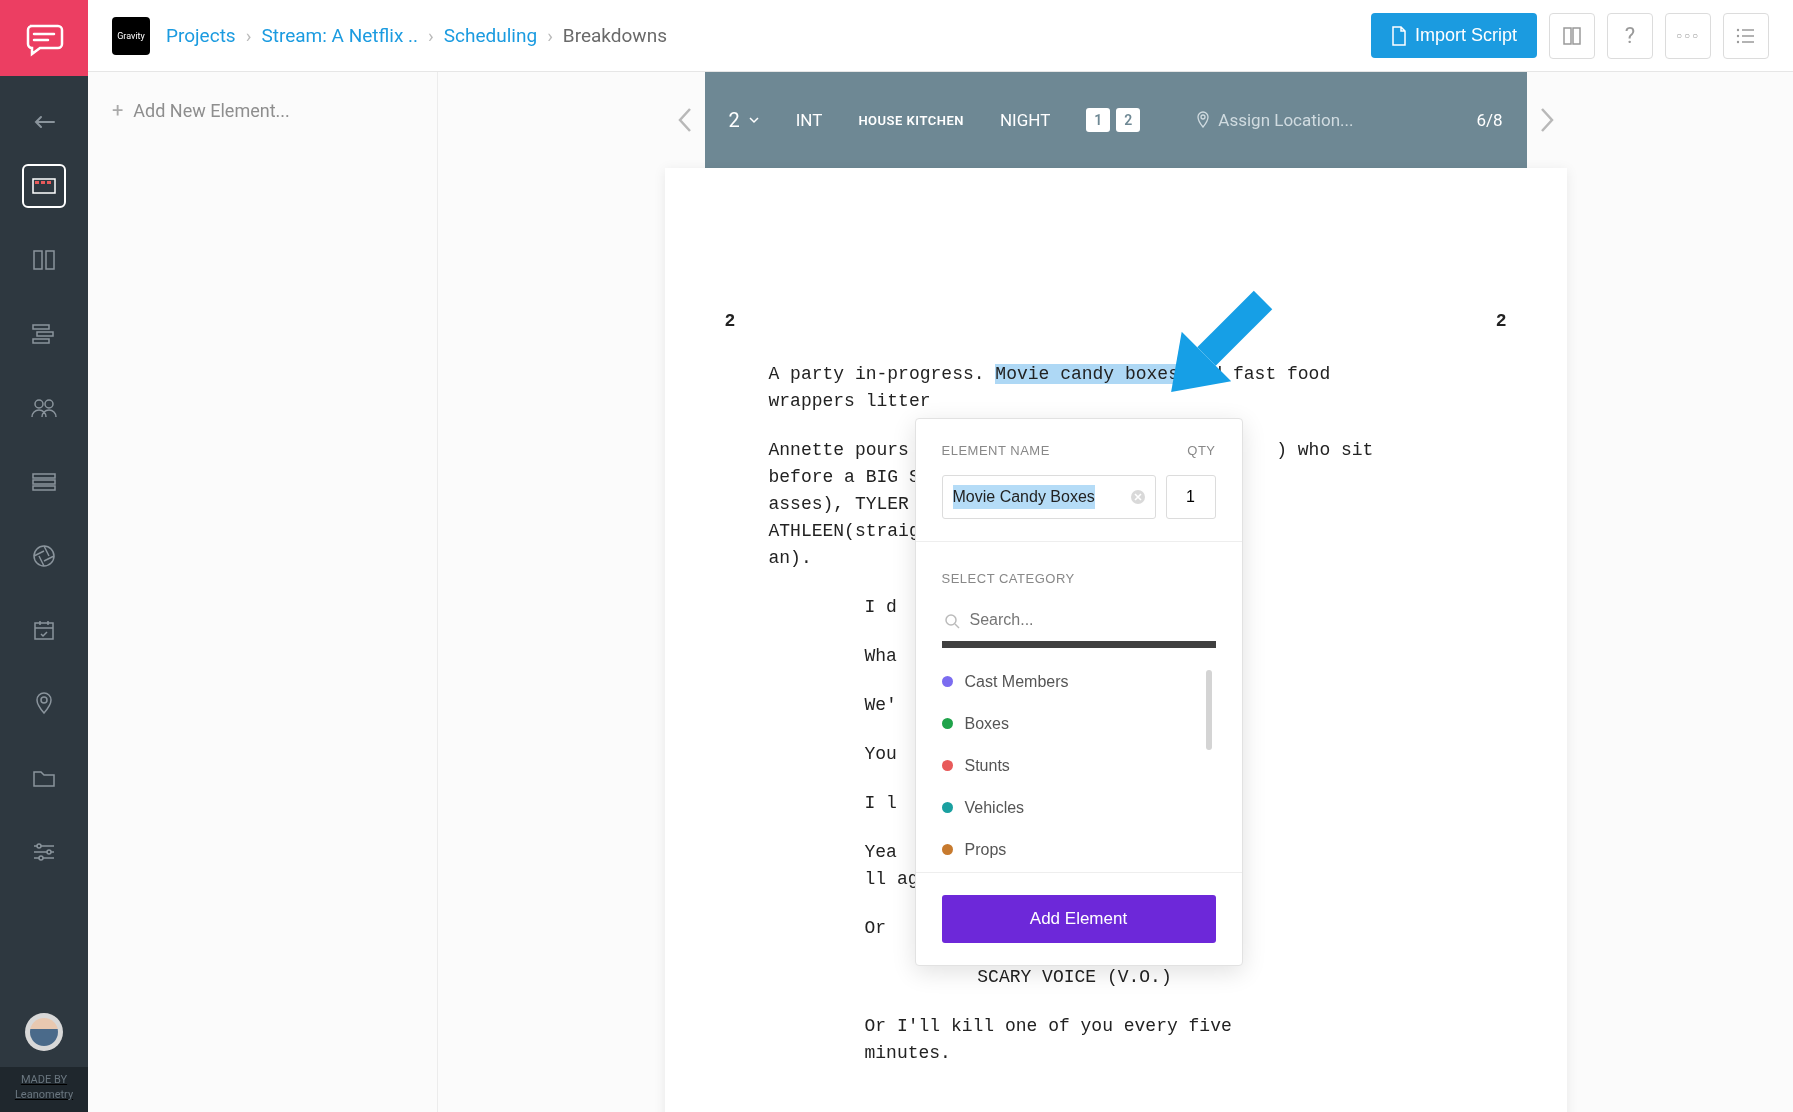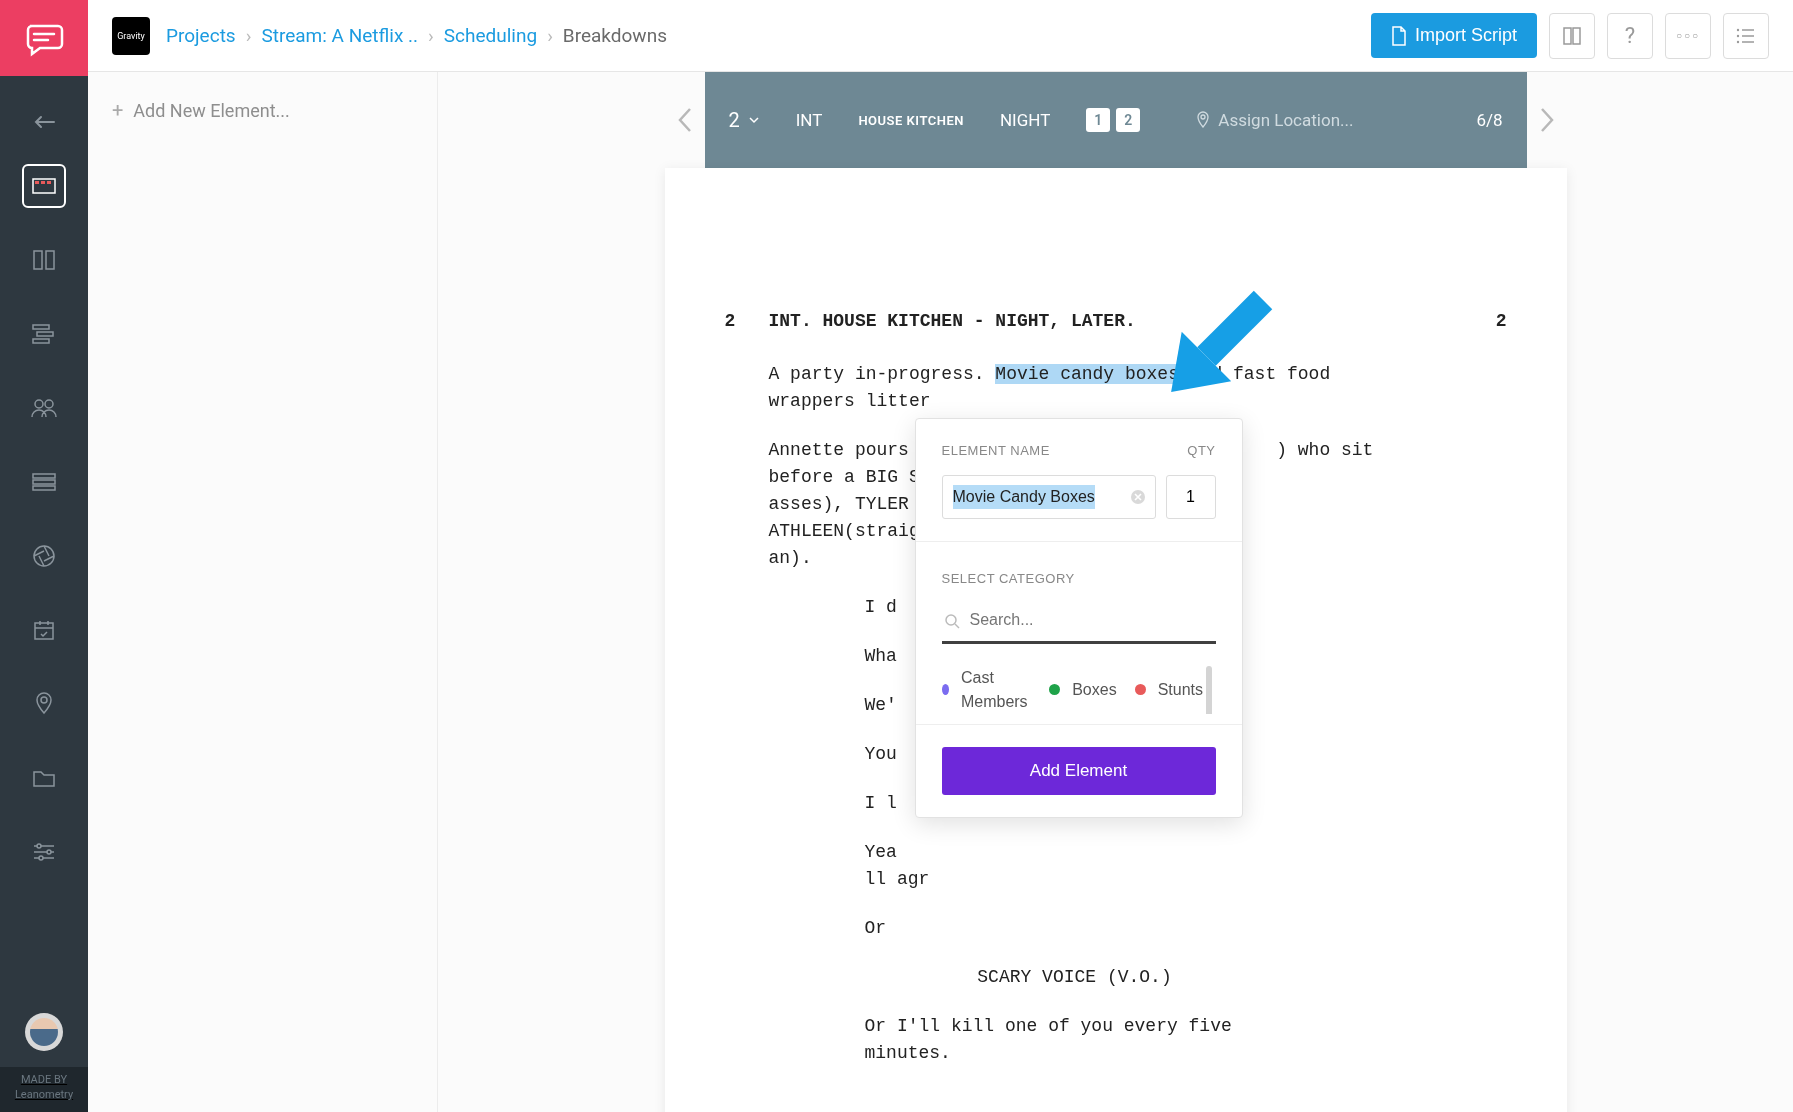--- a/index.html
+++ b/index.html
@@ -66,24 +66,24 @@
 
 .popover { position:absolute; top:250px; left:250px; width:328px; background:#fff; border:1px solid #e2e2e2; border-radius:4px; box-shadow:0 6px 24px rgba(0,0,0,0.12); font-family:-apple-system,sans-serif; }
 .pop-section { padding:22px 26px; }
 .pop-label { font-size:13px; color:#888; letter-spacing:0.5px; font-weight:500; }
 .pop-row { display:flex; gap:10px; margin-top:14px; }
 .pop-input-wrap { position:relative; flex:1; }
 .pop-input-display { width:100%; height:44px; border:1px solid #dcdcdc; border-radius:3px; padding:0 30px 0 10px; font-size:16px; display:flex; align-items:center; }
 .pop-clear { position:absolute; right:10px; top:50%; transform:translateY(-50%); color:#c8c8c8; cursor:pointer; }
 .pop-qty { width:50px; height:44px; border:1px solid #dcdcdc; border-radius:3px; text-align:center; font-size:16px; }
 .pop-divider { height:1px; background:#eee; }
-.pop-search-wrap { position:relative; margin-top:14px; border-bottom:3px solid #404040; padding-bottom:6px; }
+.pop-search-wrap { position:relative; margin-top:14px; border-bottom:7px solid #404040; padding-bottom:6px; }
 .pop-search { width:100%; border:none; padding:6px 6px 6px 28px; font-size:16px; outline:none; }
 .pop-search-icon { position:absolute; left:2px; top:8px; color:#bbb; }
-.cat-list { margin-top:22px; display:flex; gap:18px; max-height:210px; overflow-y:auto; position:relative; }
+.cat-list { margin-top:22px; display:flex; flex-direction:column; gap:18px; max-height:210px; overflow-y:auto; position:relative; }
 .cat-item { display:flex; align-items:center; gap:12px; font-size:16px; color:#555; cursor:pointer; }
 .cat-dot { width:11px; height:11px; border-radius:50%; }
 .pop-scrollbar { position:absolute; right:4px; top:0; width:6px; height:80px; background:#d4d4d4; border-radius:3px; }
 .pop-footer { padding:22px 26px; }
 .btn-add { width:100%; height:48px; background:#6d28d9; color:#fff; border:none; border-radius:3px; font-size:17px; cursor:pointer; }
 
 svg { display:block; }
 </style>
 </head>
 <body>
@@ -262,21 +262,20 @@
           <div class="nav-arrow">
               <svg width="18" height="30" viewBox="0 0 18 30">
                 <path d="M4 4 L14 15 L4 26" stroke="currentColor" stroke-width="2.5" fill="none"></path>
               </svg>
             </div>
         </div>
 
         <div class="page">
           <div class="slugline">
             <span class="sn">2</span>
-            <span>INT. HOUSE KITCHEN - NIGHT, LATER.</span>
             <span class="sr">2</span>
           </div>
           <div class="action">
             <span>A party in-progress.  </span><span class="hl">Movie candy boxes</span><span> and fast food wrappers litter</span>
           </div>
           <div class="action" style="white-space:pre-wrap;">Annette pours p                                ) who sit before a BIG SCREEN TV.                                 asses), TYLER (letterman jack                               ATHLEEN(straight outta Ohio) and                               an).</div>
           <div class="dlg">I d</div>
           <div class="dlg">Wha</div>
           <div class="dlg" style="white-space:pre-wrap;">We'                        mov</div>
           <div class="dlg">You</div>

